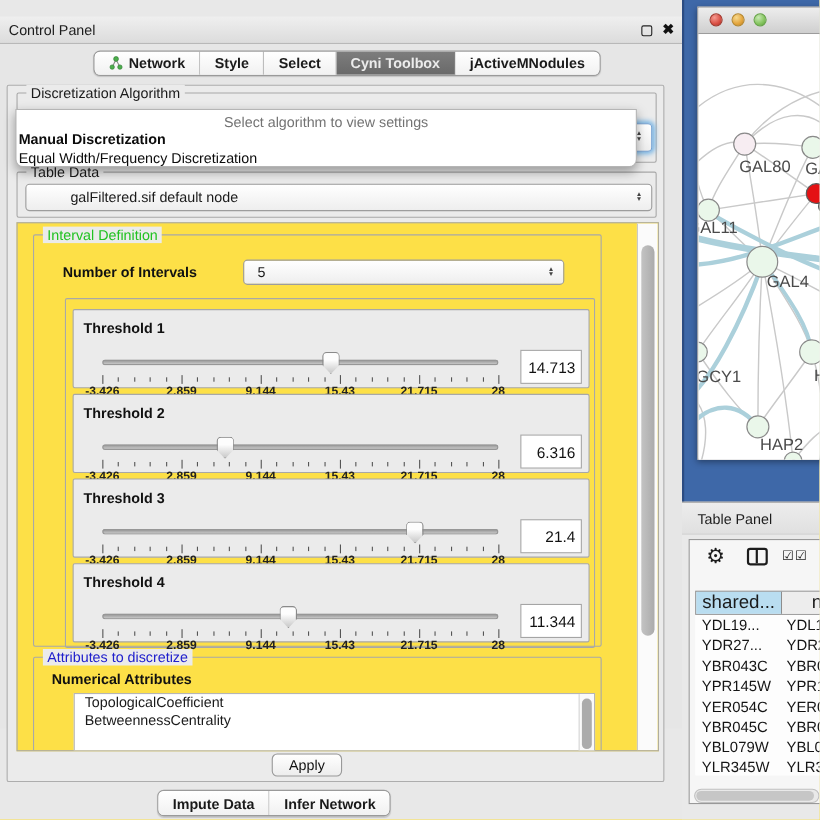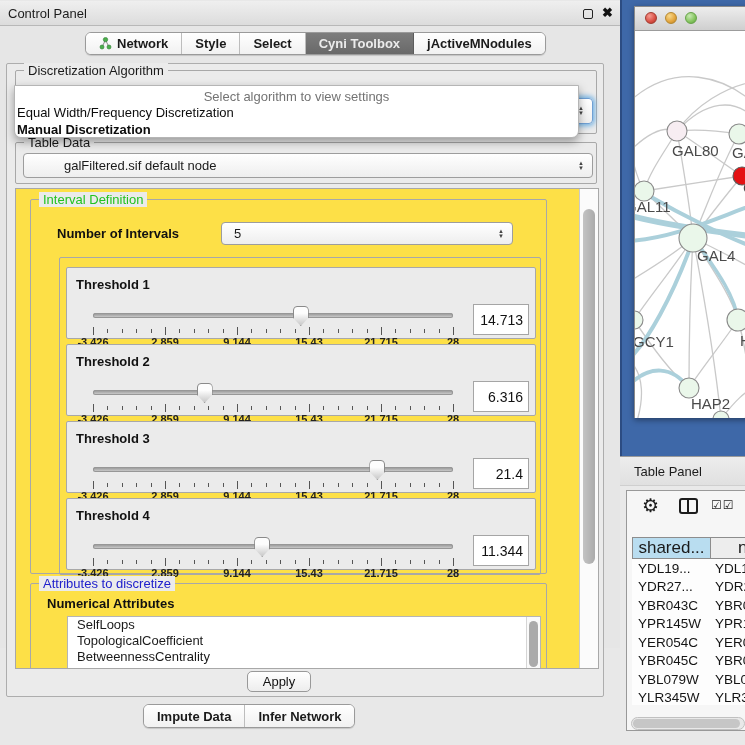--- a/index.html
+++ b/index.html
@@ -1,21 +1,21 @@
 <!DOCTYPE html>
 <html><head>
 <meta charset="utf-8">
 <style>
   * { margin:0; padding:0; box-sizing:border-box; }
   html,body { width:745px; height:745px; }
   body { font-family:"Liberation Sans", sans-serif; background:#e8e8e8; overflow:hidden; position:relative; }
   #root { position:absolute; inset:0; width:745px; height:745px; overflow:hidden; }
 
   
-  .left-win { position:absolute; left:0; top:1px; width:620px; height:647px; background:#e6e6e6; }
+  .left-win { position:absolute; left:0; top:15px; width:620px; height:647px; background:#e6e6e6; }
   .titlebar { position:absolute; left:0; top:0; width:100%; height:25px;
               background:linear-gradient(#efefef,#dcdcdc); border-bottom:1px solid #b8b8b8; }
   .titlebar .title { position:absolute; left:8px; top:5px; font-size:13px; color:#1c1c1c; }
   .tb-float { position:absolute; right:27px; top:8px; width:10px; height:10px; border:1.6px solid #222; border-radius:2px; }
   .tb-close { position:absolute; right:7px; top:4px; font-size:13px; font-weight:bold; color:#111; }
 
   
   .seg { position:absolute; display:flex; border:1px solid #9a9a9a; border-radius:6px; overflow:hidden;
          background:#fdfdfd; box-shadow:0 1px 1px rgba(0,0,0,.15); }
   .seg .segItem { display:flex; align-items:center; justify-content:center; gap:5px;
@@ -173,22 +173,22 @@
       </div>
       <div class="combo focusring" style="left:16px; top:34px; width:570px; height:26px;">
         <span class="arrows">
             <span>▲</span>
             <span>▼</span>
           </span>
       </div>
 
       <div class="algo-popup">
         <div class="pop-placeholder">Select algorithm to view settings</div>
+        <div class="pop-option bold">Manual Discretization</div>
         <div class="pop-option">Equal Width/Frequency Discretization</div>
-        <div class="pop-option bold">Manual Discretization</div>
       </div>
 
       <div class="group" style="left:8px; top:78px; width:582px; height:42px;">
         <span class="gtitle">Table Data</span>
       </div>
       <div class="combo" style="left:16px; top:89px; width:570px; height:25px;padding-left:40px;">
         <span>galFiltered.sif default node</span>
         <span class="arrows">
             <span>▲</span>
             <span>▼</span>
@@ -391,21 +391,20 @@
               <div class="t-value">11.344</div>
             </div>
           </div>
         </div>
 
         <div class="group" style="left:14px; top:394px; width:517px; height:92px;">
           <span class="gtitle blue">Attributes to discretize</span>
           <div class="attr-sub">Numerical Attributes</div>
           <div class="attr-list">
             <div class="attr-list-items">
-                <div class="litem">SelfLoops</div>
                 <div class="litem">TopologicalCoefficient</div>
                 <div class="litem">BetweennessCentrality</div>
               </div>
             <div class="alist-track">
                 <div class="alist-thumb"></div>
               </div>
           </div>
         </div>
 
         <div class="vtrack">

